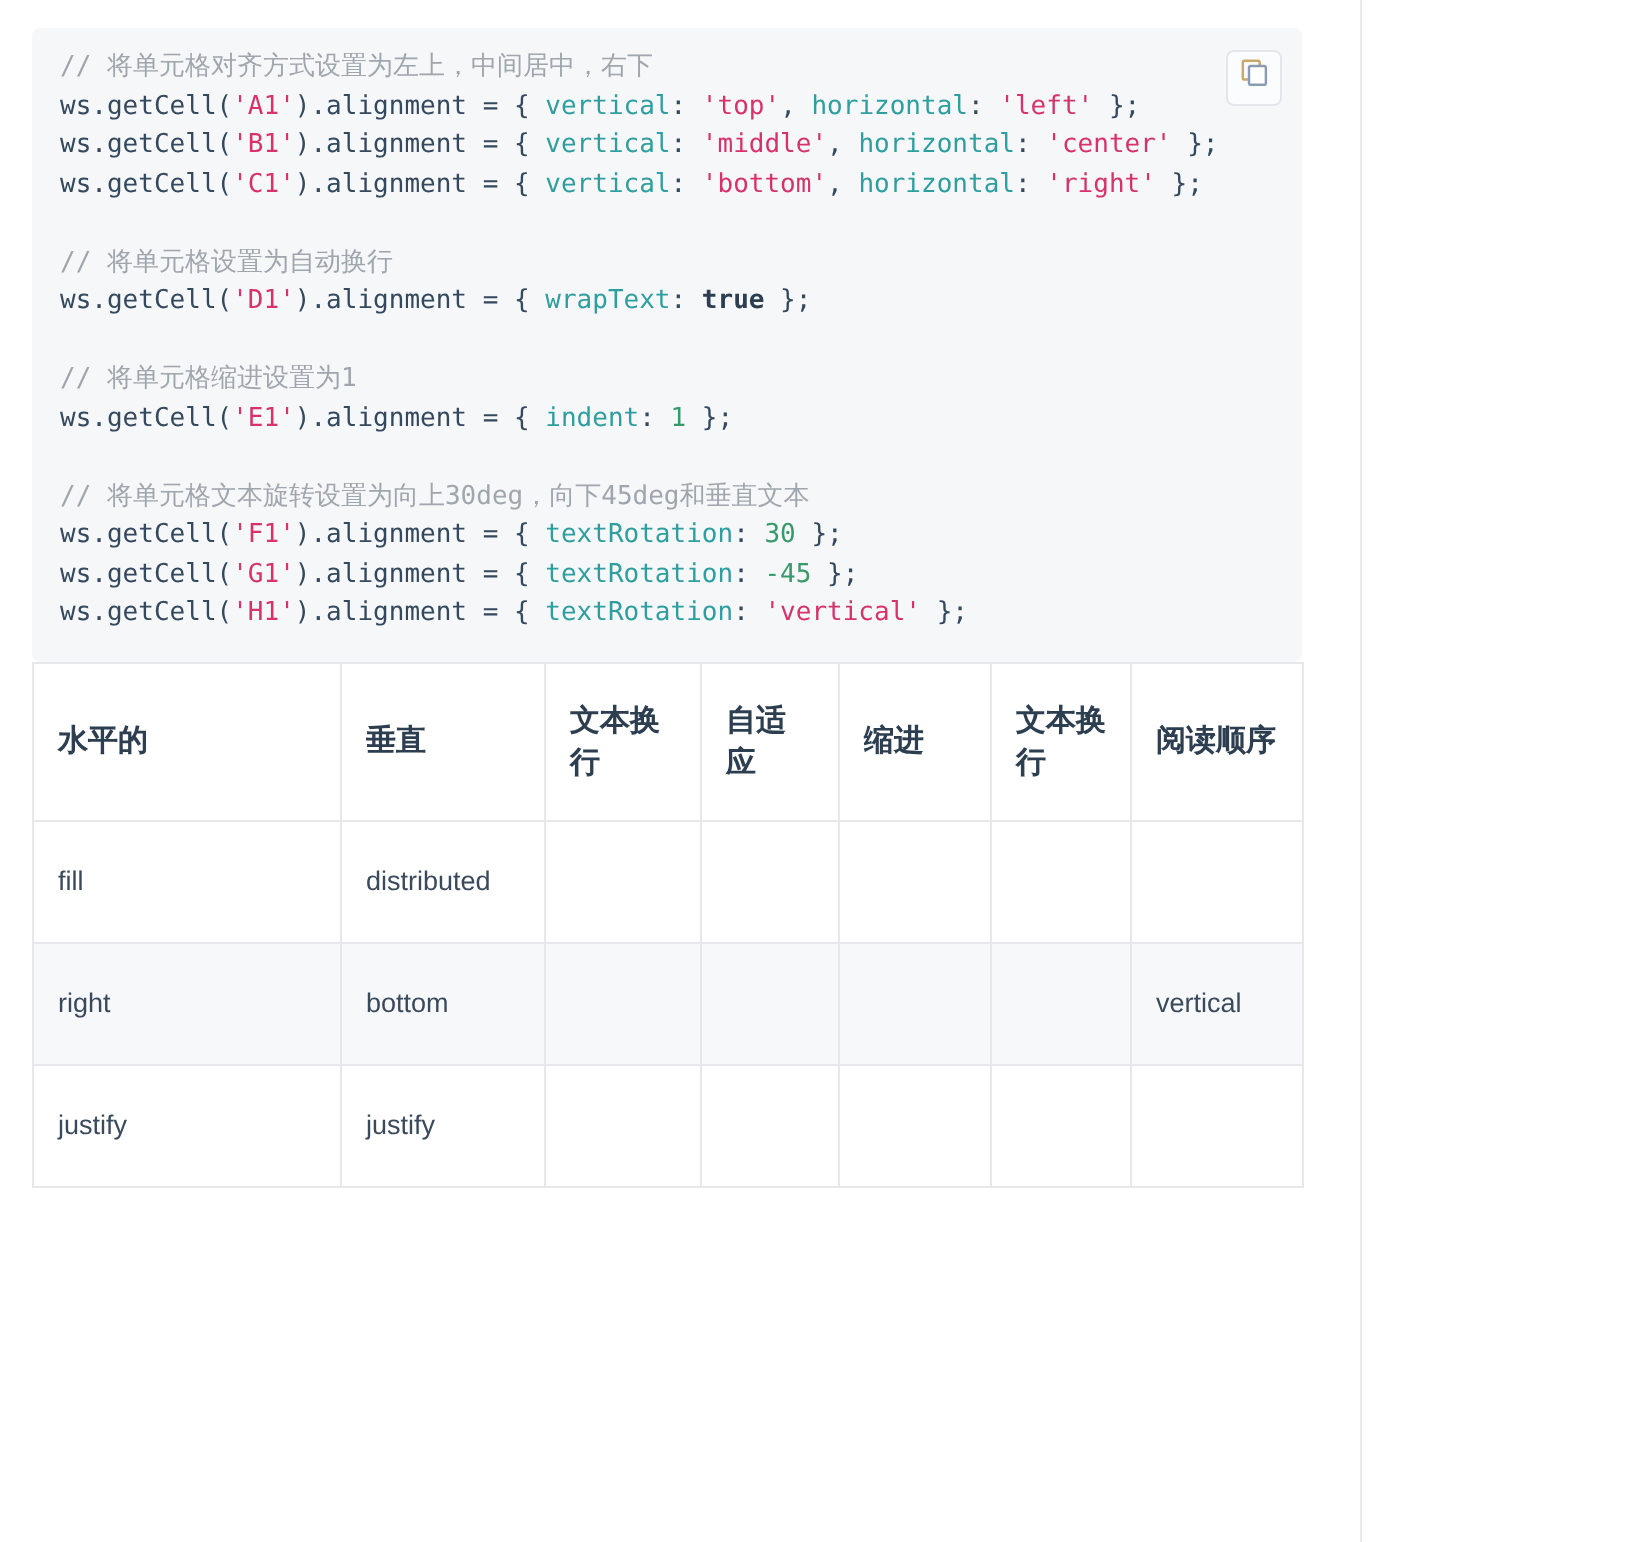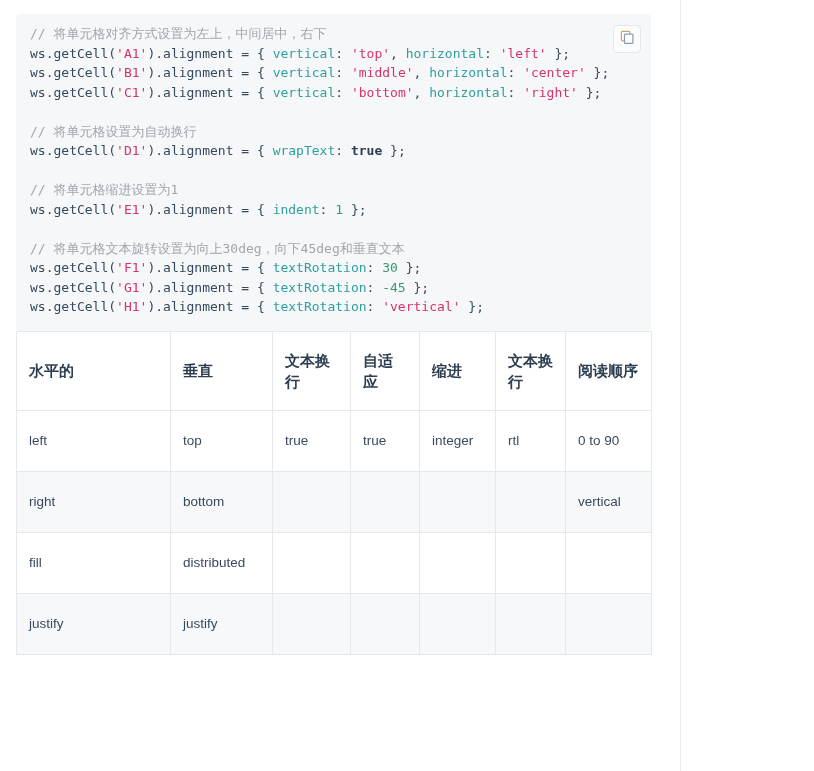--- a/index.html
+++ b/index.html
@@ -177,47 +177,38 @@
           <th>垂直</th>
           <th>文本换行</th>
           <th>自适应</th>
           <th>缩进</th>
           <th>文本换行</th>
           <th>阅读顺序</th>
         </tr>
     </thead>
     <tbody id="tbody">
         <tr>
-          <td>left</td>
-          <td>top</td>
-          <td>true</td>
-          <td>true</td>
-          <td>integer</td>
-          <td>rtl</td>
-          <td>0 to 90</td>
+          <td>fill</td>
+          <td>distributed</td>
+          <td></td>
+          <td></td>
+          <td></td>
+          <td></td>
+          <td></td>
         </tr>
         <tr>
           <td>right</td>
           <td>bottom</td>
           <td></td>
           <td></td>
           <td></td>
           <td></td>
           <td>vertical</td>
         </tr>
         <tr>
-          <td>fill</td>
-          <td>distributed</td>
-          <td></td>
-          <td></td>
-          <td></td>
-          <td></td>
-          <td></td>
-        </tr>
-        <tr>
           <td>justify</td>
           <td>justify</td>
           <td></td>
           <td></td>
           <td></td>
           <td></td>
           <td></td>
         </tr>
       </tbody>
   </table>

